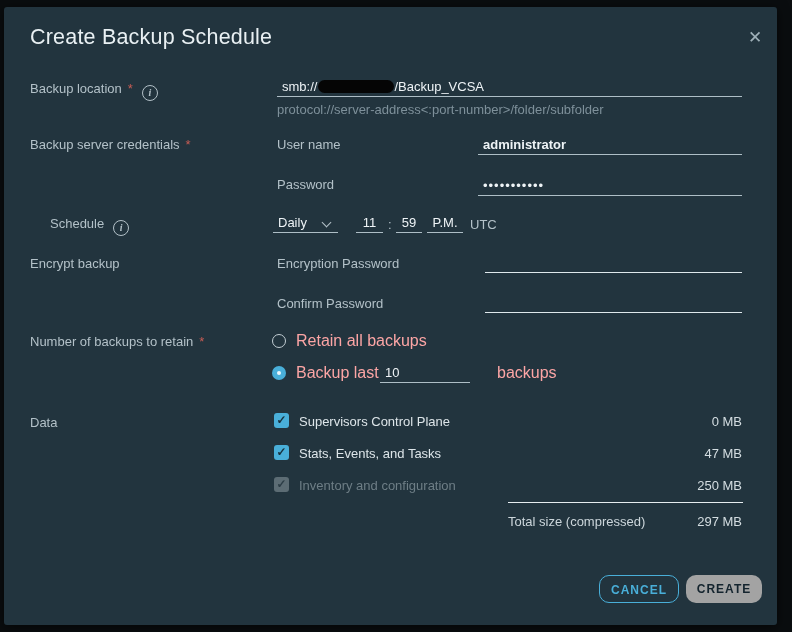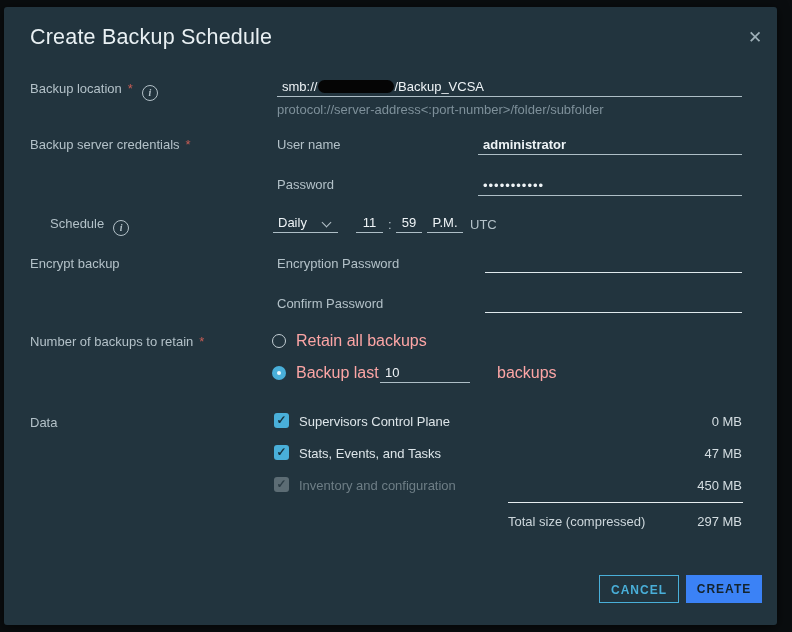--- a/index.html
+++ b/index.html
@@ -66,26 +66,26 @@
     color:#17303c;font-size:12px;line-height:15px;text-align:center;font-weight:bold;
   }
   .checkbox::after{content:"✓";}
   .checkbox.disabled{background:#5c6c74;color:#2c3d46;cursor:default;}
   .chk-lbl{font-size:13px;color:#dde5e9;line-height:16px;}
   .chk-lbl.disabled{color:#6e7e86;}
   .size-val{font-size:13px;color:#d4dde1;line-height:16px;text-align:left;}
   .total-line{border-top:1.5px solid #e6edf0;width:235px;}
   .total-lbl{font-size:13px;color:#ccd6db;}
   .btn{
-    box-sizing:border-box;height:28px;border-radius:0;
+    box-sizing:border-box;height:28px;border-radius:10px;
     font-size:12px;font-weight:bold;letter-spacing:1px;text-align:center;
     line-height:28px;cursor:pointer;font-family:"Liberation Sans",sans-serif;
   }
   .btn-cancel{width:80px;border:1px solid #49afd9;color:#49afd9;background:transparent;}
-  .btn-create{width:76px;background:#3b82f6;color:#14242e;border:none;line-height:28px;}
+  .btn-create{width:76px;background:#a3a3a3;color:#14242e;border:none;line-height:28px;}
   .utc{font-size:13px;color:#b3c1c8;line-height:19px;}
   .colon{font-size:13px;color:#b3c1c8;line-height:19px;}
 </style>
 </head>
 <body>
 
 <div class="dialog">
 
   <div class="abs title">Create Backup Schedule</div>
   <div class="abs close-x">✕</div>
@@ -127,21 +127,21 @@
   <div class="abs checkbox" style="left:270px;top:406px;"></div>
   <div class="abs chk-lbl" style="left:295px;top:407px;">Supervisors Control Plane</div>
   <div class="abs size-val" style="right:35px;top:407px;">0 MB</div>
 
   <div class="abs checkbox" style="left:270px;top:438px;"></div>
   <div class="abs chk-lbl" style="left:295px;top:439px;">Stats, Events, and Tasks</div>
   <div class="abs size-val" style="right:35px;top:439px;">47 MB</div>
 
   <div class="abs checkbox disabled" style="left:270px;top:470px;"></div>
   <div class="abs chk-lbl disabled" style="left:295px;top:471px;">Inventory and configuration</div>
-  <div class="abs size-val" style="right:35px;top:471px;">450 MB</div>
+  <div class="abs size-val" style="right:35px;top:471px;">250 MB</div>
 
   <div class="abs total-line" style="left:504px;top:495px;"></div>
   <div class="abs total-lbl" style="left:504px;top:507px;">Total size (compressed)</div>
   <div class="abs size-val" style="right:35px;top:507px;">297 MB</div>
 
   <div class="abs btn btn-cancel" style="left:595px;top:568px;">CANCEL</div>
   <div class="abs btn btn-create" style="left:682px;top:568px;">CREATE</div>
 
 </div>
 

